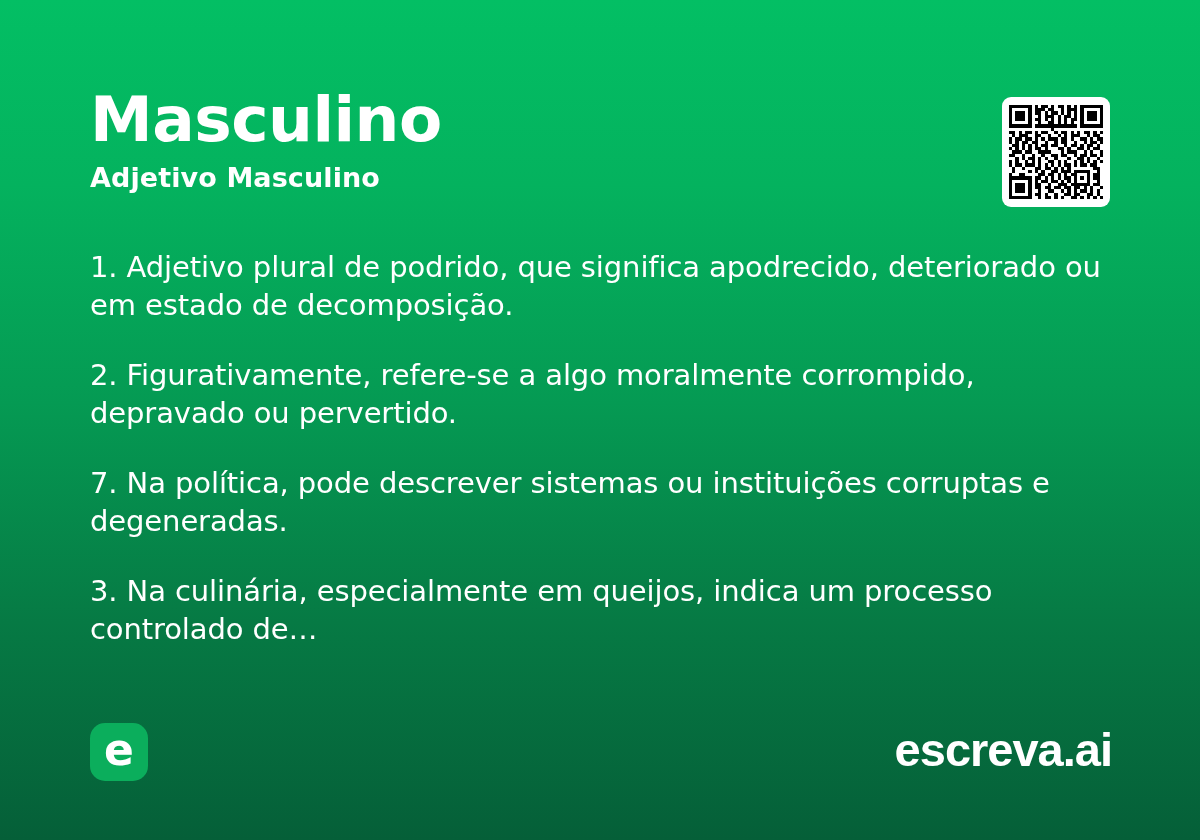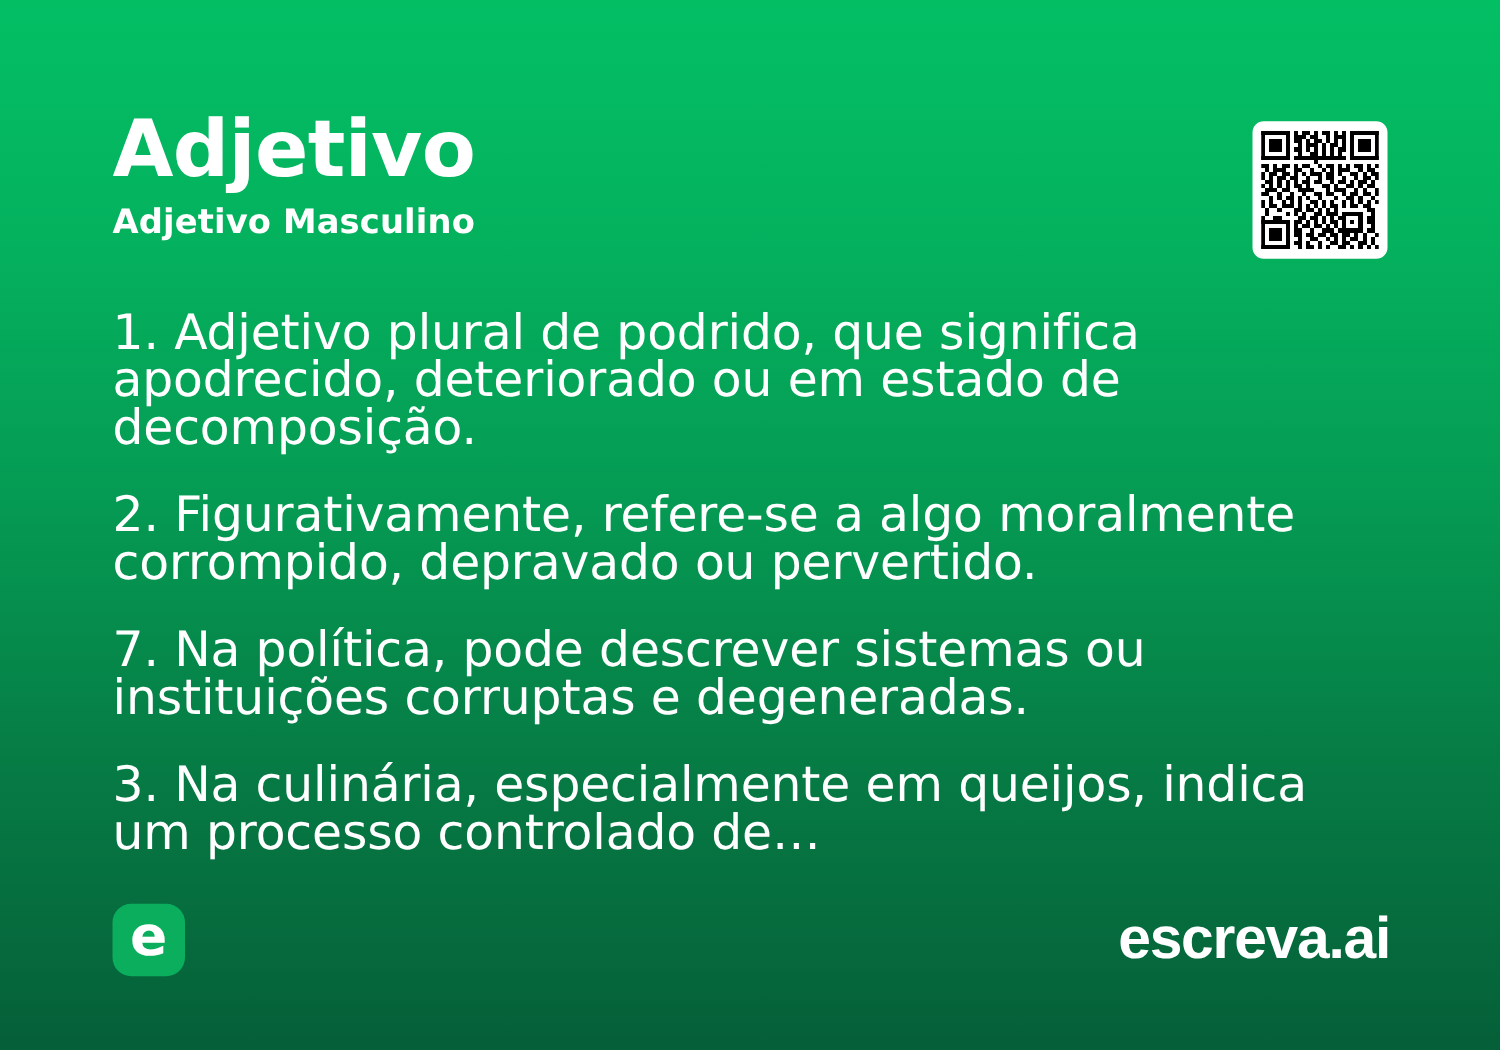--- a/index.html
+++ b/index.html
@@ -76,21 +76,21 @@
   
   .definitions {
     position: absolute;
     left: 90px;
     top: 248px;
     width: 1020px;
   }
   .definition {
     margin: 0 0 32px 0;
     font-family: "DejaVu Sans", sans-serif;
-    font-size: 39px;
+    font-size: 29px;
     font-weight: 400;
     line-height: 38px;
     letter-spacing: -0.1px;
     color: #ffffff;
   }
   .definition:last-child { margin-bottom: 0; }
 
   
   .brand-logo {
     position: absolute;
@@ -125,21 +125,21 @@
     color: #ffffff;
     white-space: nowrap;
   }
 </style>
 </head>
 <body>
 
 <div class="card">
 
   <div class="header">
-    <h1 class="word-title">Adjetivo</h1>
+    <h1 class="word-title">Masculino</h1>
     <p class="word-class">Adjetivo Masculino</p>
   </div>
 
   <div class="qr-card">
     <svg class="qr-canvas" viewBox="0 0 29 29" shape-rendering="crispEdges">
       <rect width="29" height="29" fill="#ffffff"></rect>
       <g fill="#000000">
 
         <rect x="0" y="0" width="7" height="1"></rect>
           <rect x="0" y="6" width="7" height="1"></rect>

